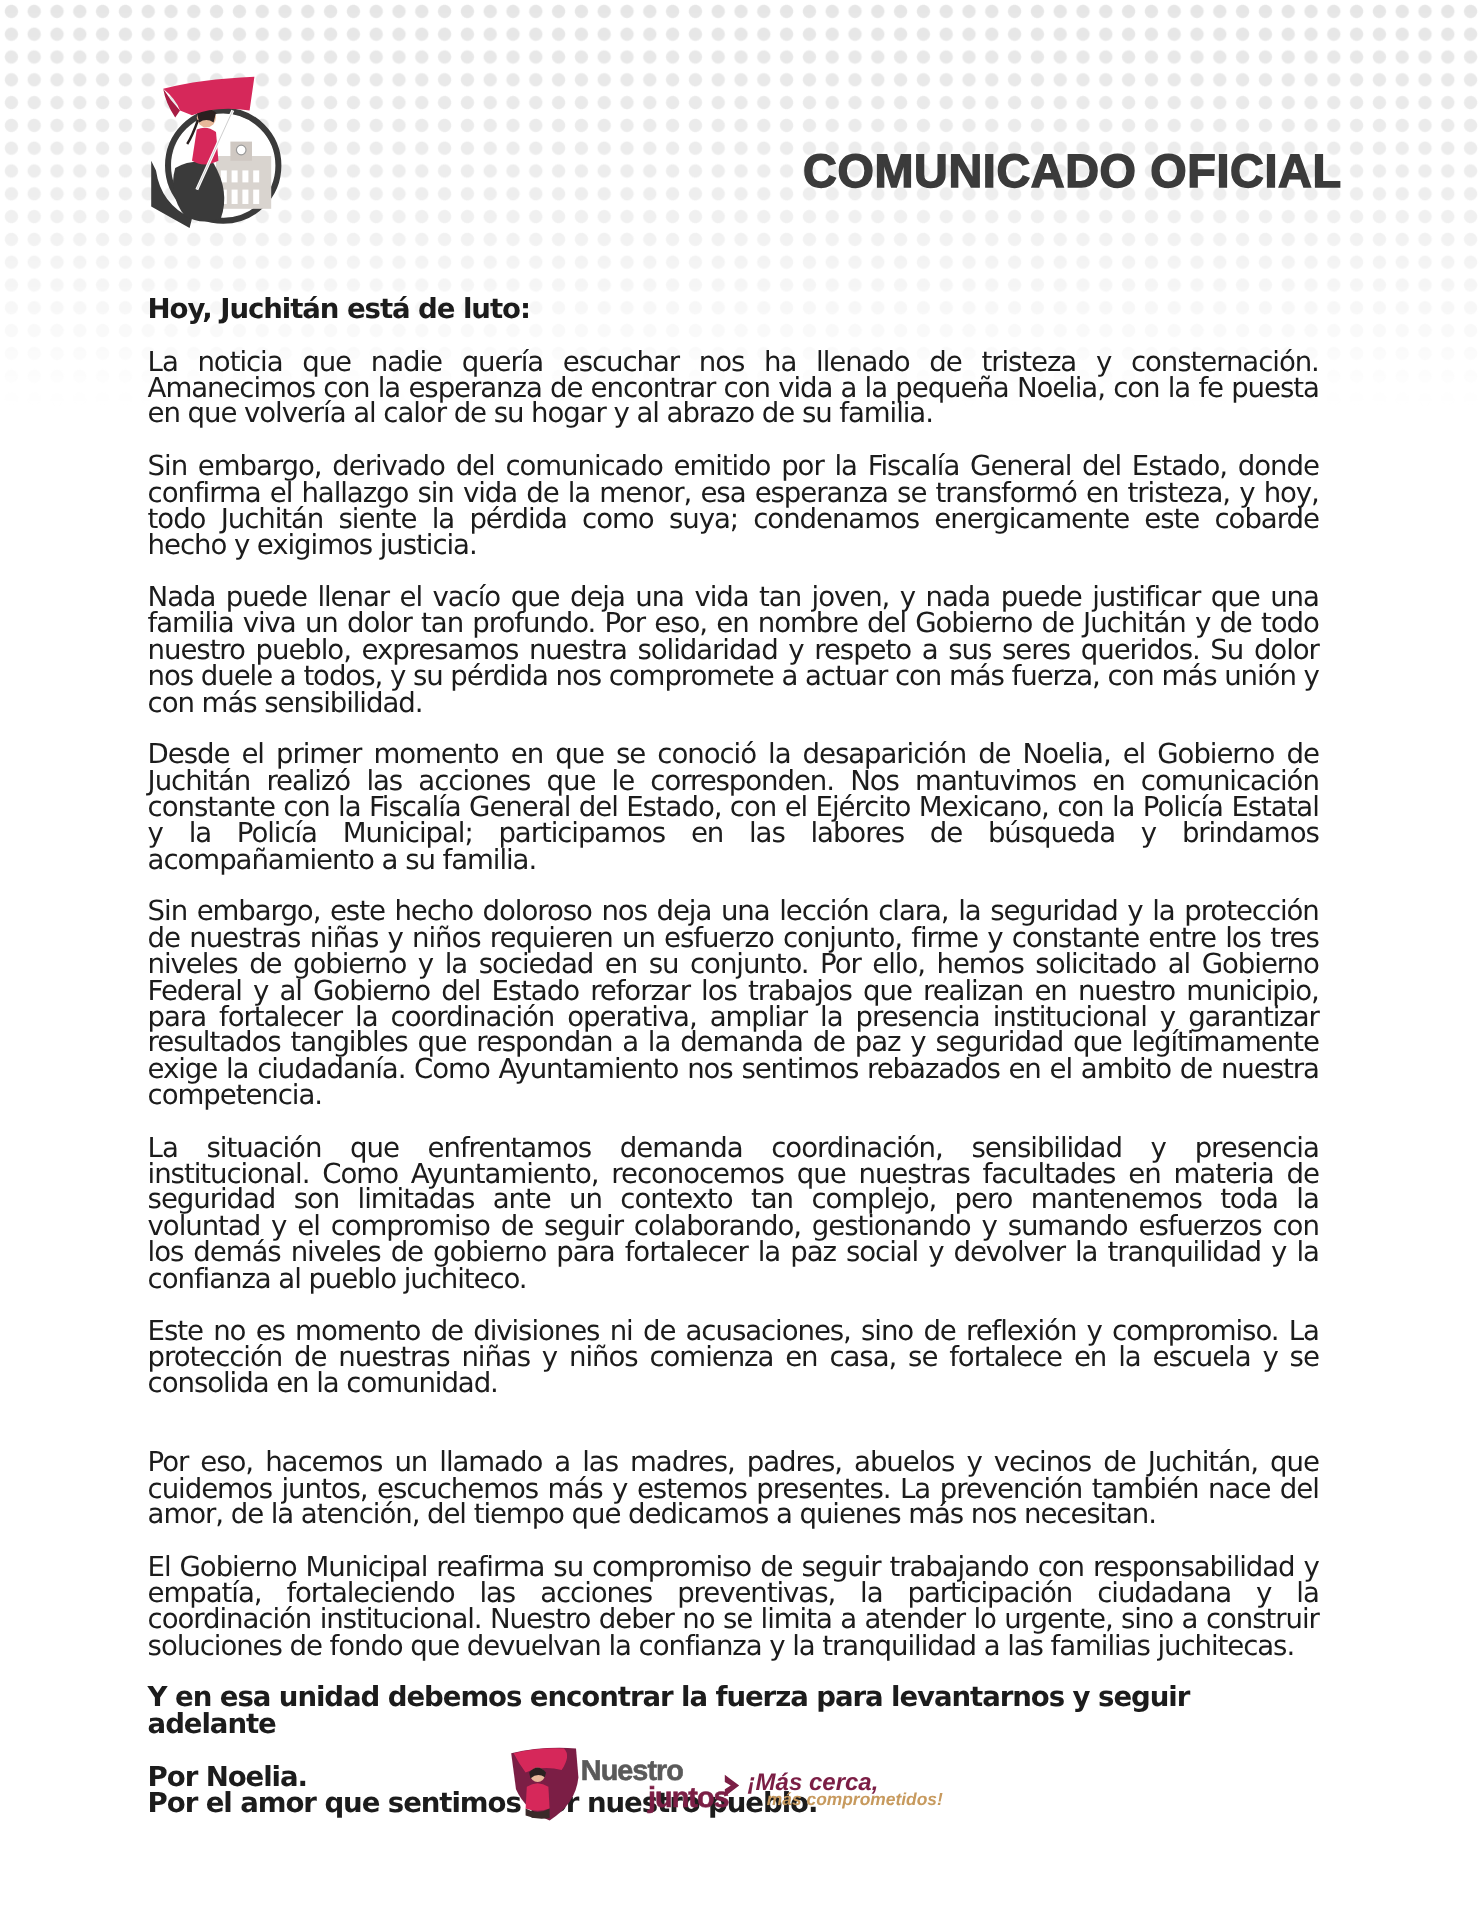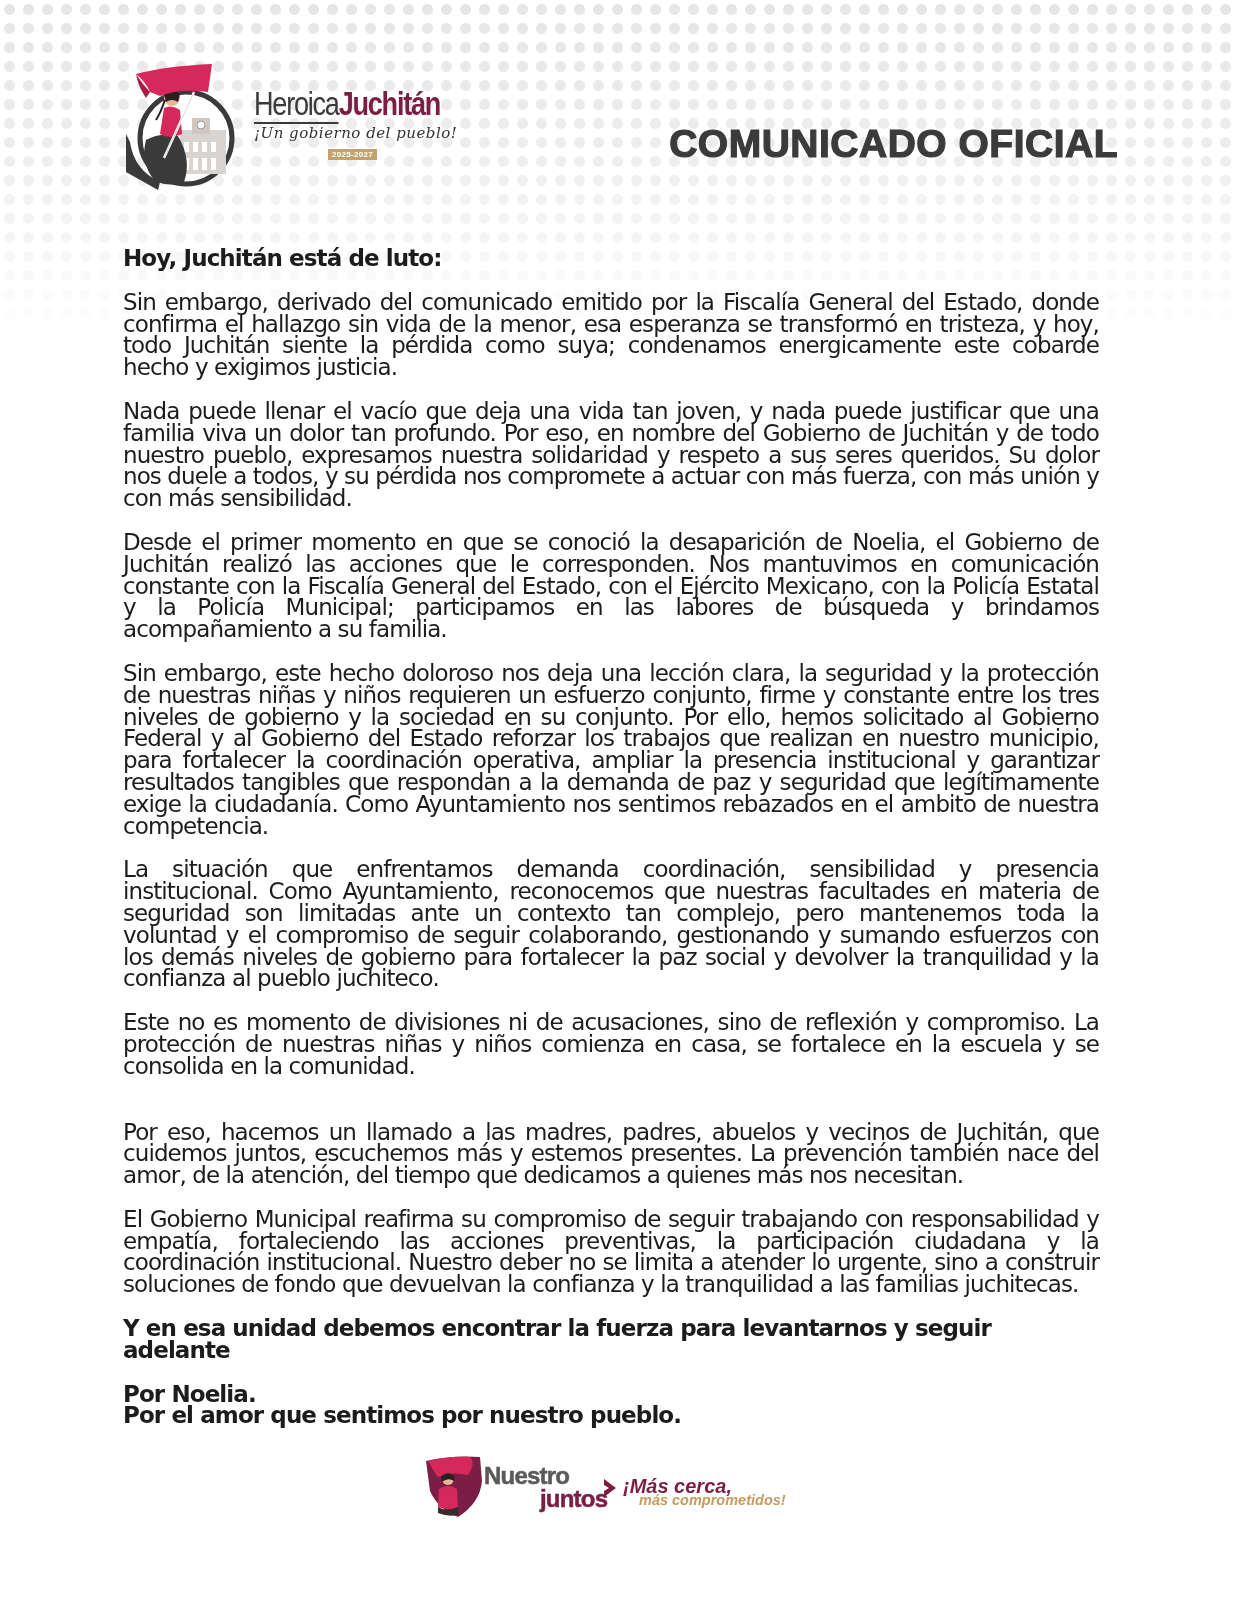--- a/index.html
+++ b/index.html
@@ -234,31 +234,27 @@
       <circle cx="52" cy="36" r="8" fill="#e8b89a"></circle>
       <path d="M44 32 Q52 24 60 32 L58 40 Q52 36 46 40 Z" fill="#2a2020"></path>
       <path d="M45 38 Q40 52 36 58" stroke="#2a2020" stroke-width="2" fill="none"></path>
 
       <line x1="74" y1="30" x2="44" y2="96" stroke="#ffffff" stroke-width="2.5"></line>
       <line x1="74" y1="30" x2="44" y2="96" stroke="#bbbbbb" stroke-width="0.6"></line>
 
       <path d="M16 12 Q46 4 92 2 L88 30 Q60 26 40 34 L30 30 Q26 20 16 12 Z" fill="#d6285a"></path>
       <path d="M16 12 Q22 22 30 30 L26 36 Q18 24 16 12 Z" fill="#a81c44"></path>
     </svg>
-    <div class="logo-text">
-      <div class="logo-heroica"><span class="w1">Heroica</span><span class="w2">Juchitán</span></div>
-      <div class="logo-slogan">¡Un gobierno del pueblo!</div>
-      <div class="logo-years">2025-2027</div>
-    </div>
   </div>
   <h1 class="doc-title">COMUNICADO OFICIAL</h1>
 </header>
 
 <main class="content">
   <div class="heading">Hoy, Juchitán está de luto:</div>
+  <p class="para">La noticia que nadie quería escuchar nos ha llenado de tristeza y consternación. Amanecimos con la esperanza de encontrar con vida a la pequeña Noelia, con la fe puesta en que volvería al calor de su hogar y al abrazo de su familia.</p>
   <p class="para">Sin embargo, derivado del comunicado emitido por la Fiscalía General del Estado, donde confirma el hallazgo sin vida de la menor, esa esperanza se transformó en tristeza, y hoy, todo Juchitán siente la pérdida como suya; condenamos energicamente este cobarde hecho y exigimos justicia.</p>
   <p class="para">Nada puede llenar el vacío que deja una vida tan joven, y nada puede justificar que una familia viva un dolor tan profundo. Por eso, en nombre del Gobierno de Juchitán y de todo nuestro pueblo, expresamos nuestra solidaridad y respeto a sus seres queridos. Su dolor nos duele a todos, y su pérdida nos compromete a actuar con más fuerza, con más unión y con más sensibilidad.</p>
   <p class="para">Desde el primer momento en que se conoció la desaparición de Noelia, el Gobierno de Juchitán realizó las acciones que le corresponden. Nos mantuvimos en comunicación constante con la Fiscalía General del Estado, con el Ejército Mexicano, con la Policía Estatal y la Policía Municipal; participamos en las labores de búsqueda y brindamos acompañamiento a su familia.</p>
   <p class="para">Sin embargo, este hecho doloroso nos deja una lección clara, la seguridad y la protección de nuestras niñas y niños requieren un esfuerzo conjunto, firme y constante entre los tres niveles de gobierno y la sociedad en su conjunto. Por ello, hemos solicitado al Gobierno Federal y al Gobierno del Estado reforzar los trabajos que realizan en nuestro municipio, para fortalecer la coordinación operativa, ampliar la presencia institucional y garantizar resultados tangibles que respondan a la demanda de paz y seguridad que legítimamente exige la ciudadanía. Como Ayuntamiento nos sentimos rebazados en el ambito de nuestra competencia.</p>
   <p class="para">La situación que enfrentamos demanda coordinación, sensibilidad y presencia institucional. Como Ayuntamiento, reconocemos que nuestras facultades en materia de seguridad son limitadas ante un contexto tan complejo, pero mantenemos toda la voluntad y el compromiso de seguir colaborando, gestionando y sumando esfuerzos con los demás niveles de gobierno para fortalecer la paz social y devolver la tranquilidad y la confianza al pueblo juchiteco.</p>
   <p class="para extra-gap">Este no es momento de divisiones ni de acusaciones, sino de reflexión y compromiso. La protección de nuestras niñas y niños comienza en casa, se fortalece en la escuela y se consolida en la comunidad.</p>
   <p class="para">Por eso, hacemos un llamado a las madres, padres, abuelos y vecinos de Juchitán, que cuidemos juntos, escuchemos más y estemos presentes. La prevención también nace del amor, de la atención, del tiempo que dedicamos a quienes más nos necesitan.</p>
   <p class="para">El Gobierno Municipal reafirma su compromiso de seguir trabajando con responsabilidad y empatía, fortaleciendo las acciones preventivas, la participación ciudadana y la coordinación institucional. Nuestro deber no se limita a atender lo urgente, sino a construir soluciones de fondo que devuelvan la confianza y la tranquilidad a las familias juchitecas.</p>
   <div class="closing">
     <div>Y en esa unidad debemos encontrar la fuerza para levantarnos y seguir adelante</div>

